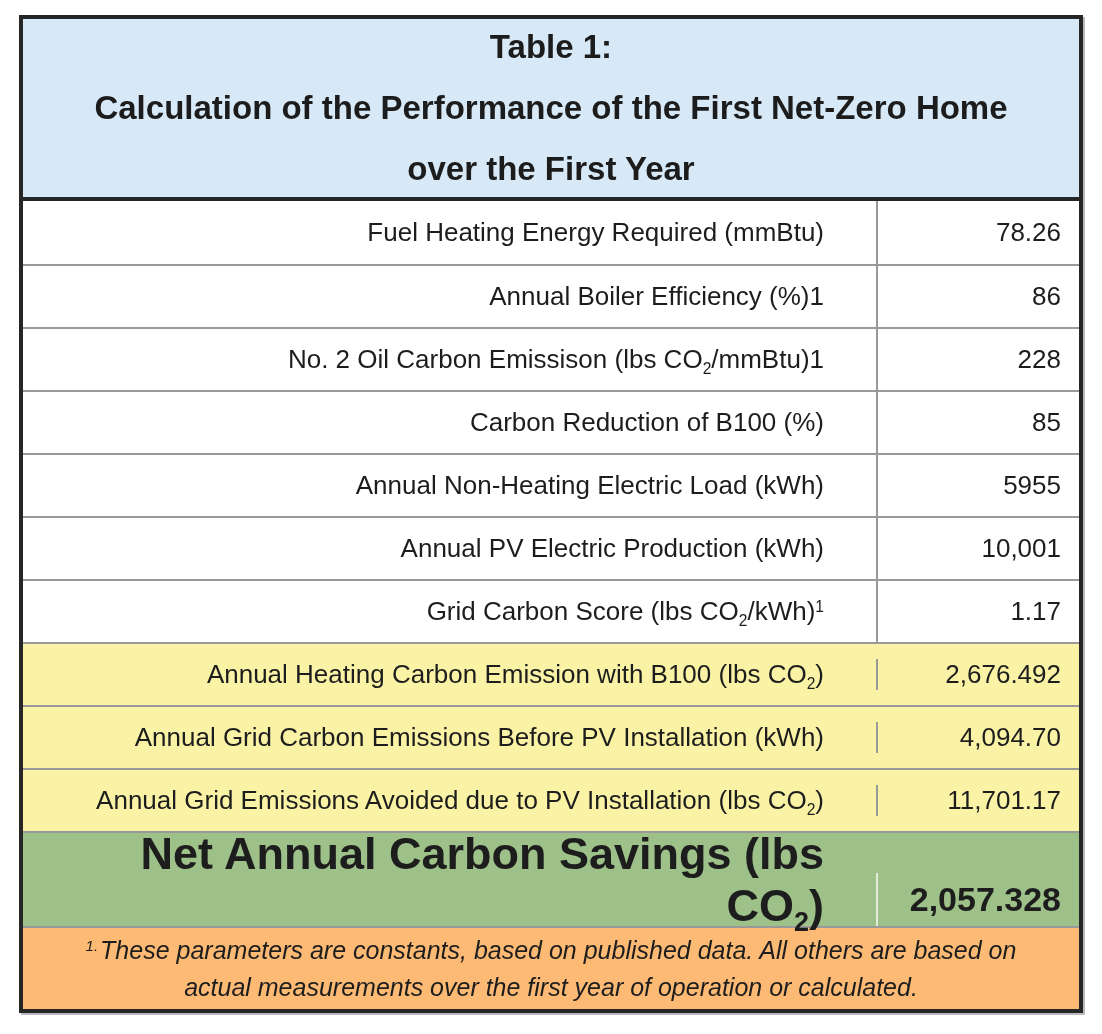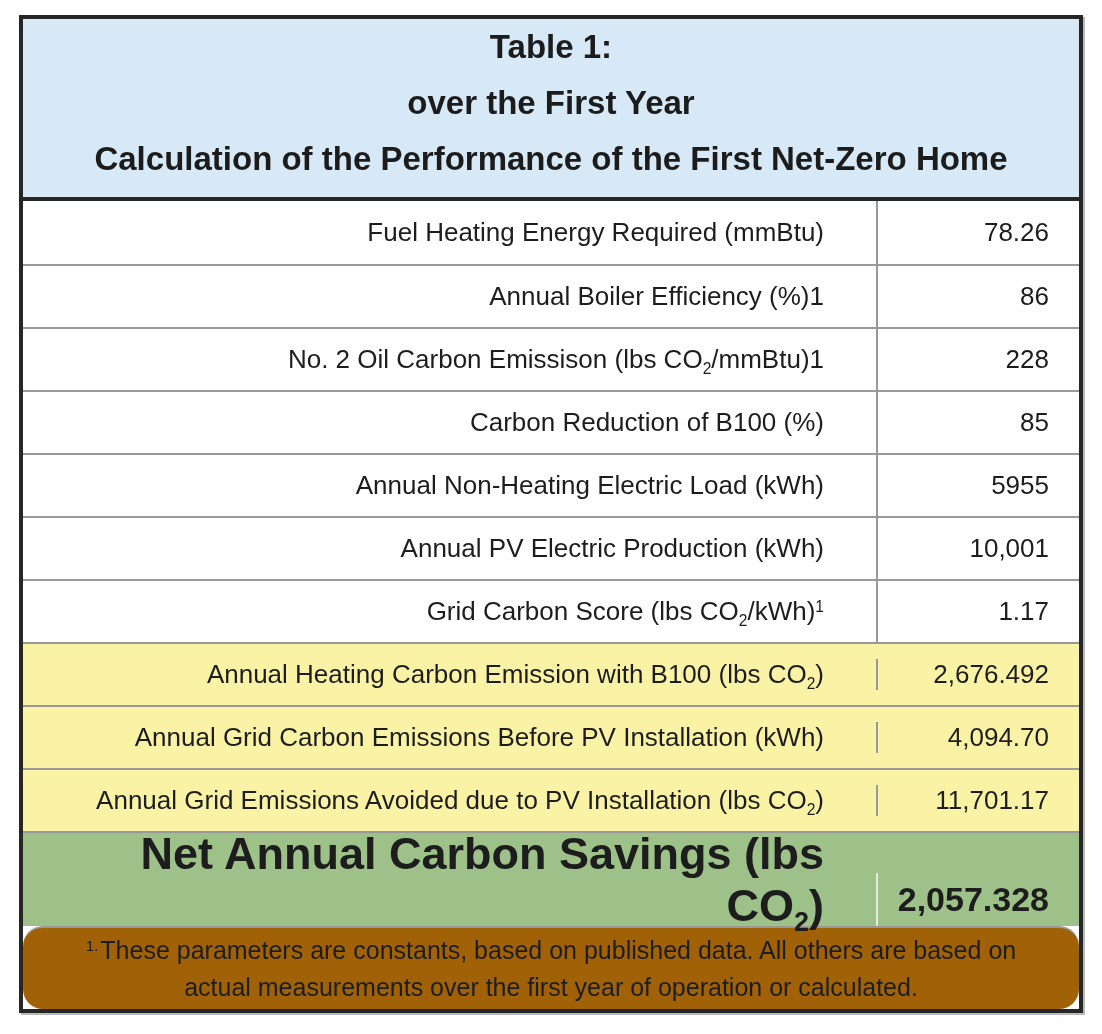--- a/index.html
+++ b/index.html
@@ -10,21 +10,21 @@
     -webkit-font-smoothing:antialiased;
   }
   .table-wrap{
     position:absolute;left:19px;top:15px;width:1064px;height:998px;
     border:4px solid #262626;background:#ffffff;box-sizing:border-box;
     box-shadow:2px 2px 0 rgba(130,130,130,0.55);
   }
   .header{
     height:182px;box-sizing:border-box;background:#d7e8f6;
     border-bottom:4px solid #262626;
-    display:flex;flex-direction:column;align-items:center;justify-content:flex-start;
+    display:flex;flex-direction:column;align-items:center;justify-content:space-between;
     font-weight:bold;font-size:33px;line-height:56px;text-align:center;
     color:#1c1c1c;
   }
   .row{
     display:flex;height:63px;box-sizing:border-box;background:#ffffff;
     border-top:2px solid #999999;
     gap:24px;
   }
   .row.first{border-top:none;}
   .row.yellow{background:#faf3a6;align-items:center;}
@@ -32,42 +32,42 @@
     background:#9dc189;height:95px;font-weight:bold;
   }
   .label-cell{
     width:829px;box-sizing:border-box;
     display:flex;align-items:center;justify-content:flex-end;
     padding:0 28px 0 8px;font-size:26px;text-align:right;
   }
   .value-cell{
     flex:1;box-sizing:border-box;border-left:2px solid #999999;
     display:flex;align-items:center;justify-content:flex-end;
-    padding-right:30px;font-size:26px;
+    padding-right:18px;font-size:26px;
   }
   .row.total .label-cell{font-size:45px;}
   .row.total .value-cell{font-size:34px;border-left-color:#e2ecda;margin-top:40px;}
   .sub{font-size:0.6em;vertical-align:-0.38em;line-height:0;}
   .sup{font-size:0.6em;vertical-align:0.5em;line-height:0;}
   .footnote{
-    height:83px;box-sizing:border-box;border-top:2px solid #999999;background:#a16207;
+    height:83px;box-sizing:border-box;border-top:2px solid #999999;background:#fdba74;
     display:flex;flex-direction:column;align-items:center;justify-content:center;
-    font-size:25px;line-height:37px;text-align:center;border-radius:20px;
+    font-style:italic;font-size:25px;line-height:37px;text-align:center;
   }
   .footnote .sup{margin-right:2px;}
 </style>
 </head>
 <body>
 
 <div class="table-wrap">
 
   <div class="header">
     <div>Table 1:</div>
+    <div>Calculation of the Performance of the First Net-Zero Home</div>
     <div>over the First Year</div>
-    <div>Calculation of the Performance of the First Net-Zero Home</div>
   </div>
 
   <div class="row first">
     <div class="label-cell">
         <span class="lbl"><span>Fuel Heating Energy Required (mmBtu)</span><span class="sub"></span><span></span><span class="sup"></span></span>
       </div>
     <div class="value-cell">78.26</div>
   </div>
 
   <div class="row">

